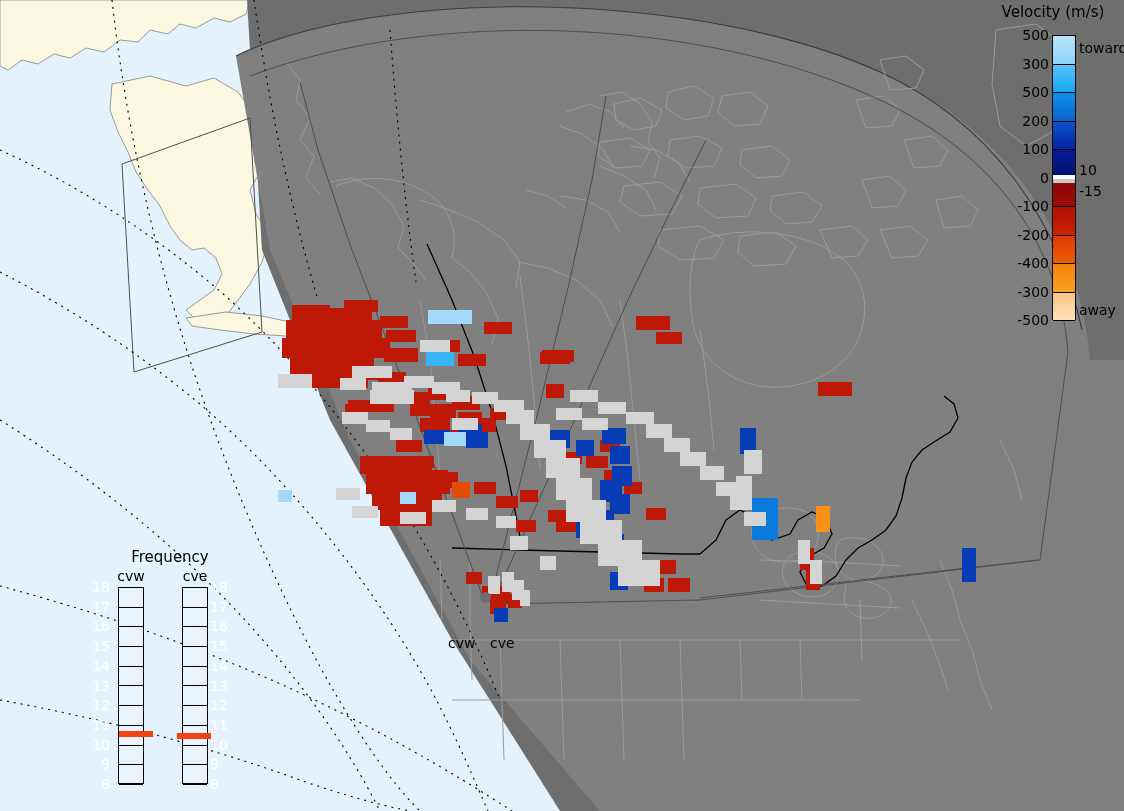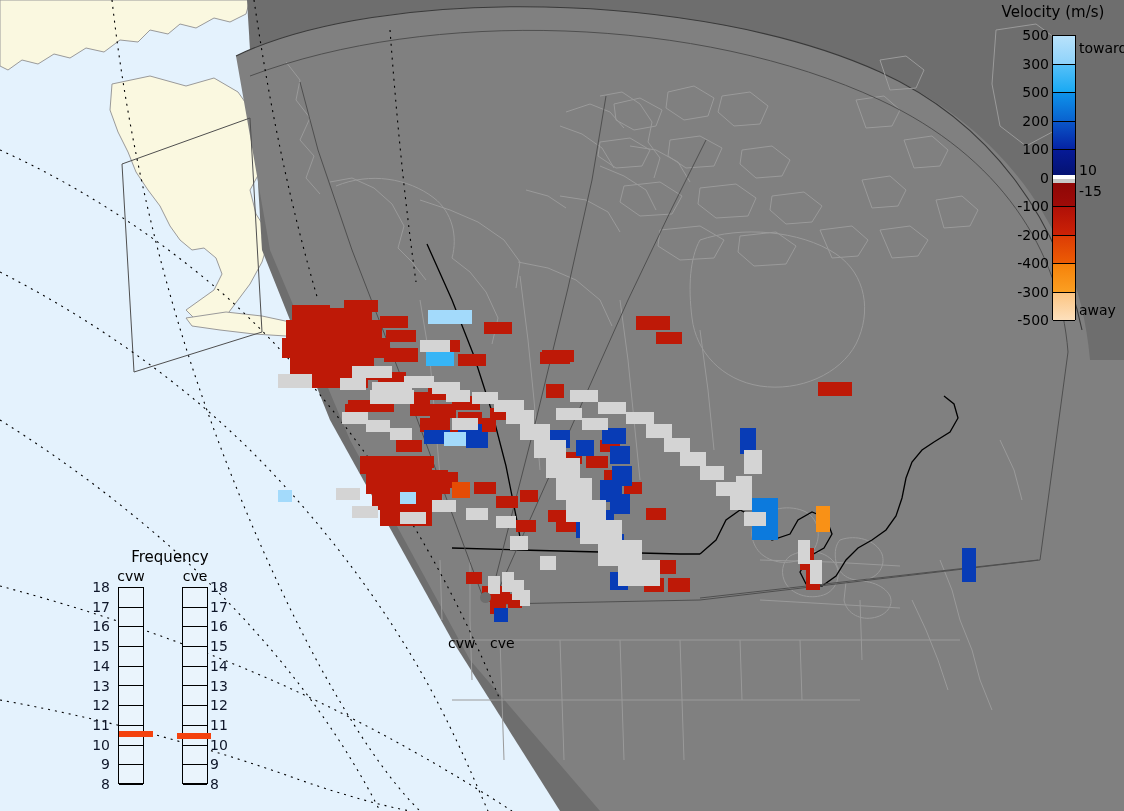--- a/index.html
+++ b/index.html
@@ -37,21 +37,21 @@
   
   #freq{position:absolute;left:82px;top:548px;width:160px;height:240px;z-index:40;margin-left:8px;}
   #freq-title{position:absolute;left:0;top:0;width:160px;text-align:center;
               font-size:15px;color:#000;}
   .fcolhdr{position:absolute;top:20px;font-size:14px;color:#000;text-align:center;width:46px;}
   .fbar{position:absolute;top:39px;width:26px;height:197px;
         background:#eaf4fc;border:1px solid #000;box-sizing:border-box;}
   .frow{position:absolute;left:0;width:100%;border-bottom:1px solid #000;box-sizing:border-box;}
   .frow:last-child{border-bottom:none;}
   .fticks{position:absolute;top:39px;width:24px;height:197px;}
-  .ftick{position:absolute;font-size:14px;color:#0f172a;line-height:14px;width:100%;}
+  .ftick{position:absolute;font-size:14px;color:#ffffff;line-height:14px;width:100%;}
   .fmark{position:absolute;height:6px;background:#f4420e;}
 
   
   .sitelabel{position:absolute;font-size:14px;color:#000;z-index:35;white-space:nowrap;}
   #sitedot{position:absolute;width:11px;height:11px;border-radius:50%;
            background:#6e6e6e;z-index:34;}
 </style>
 </head>
 <body>
 

